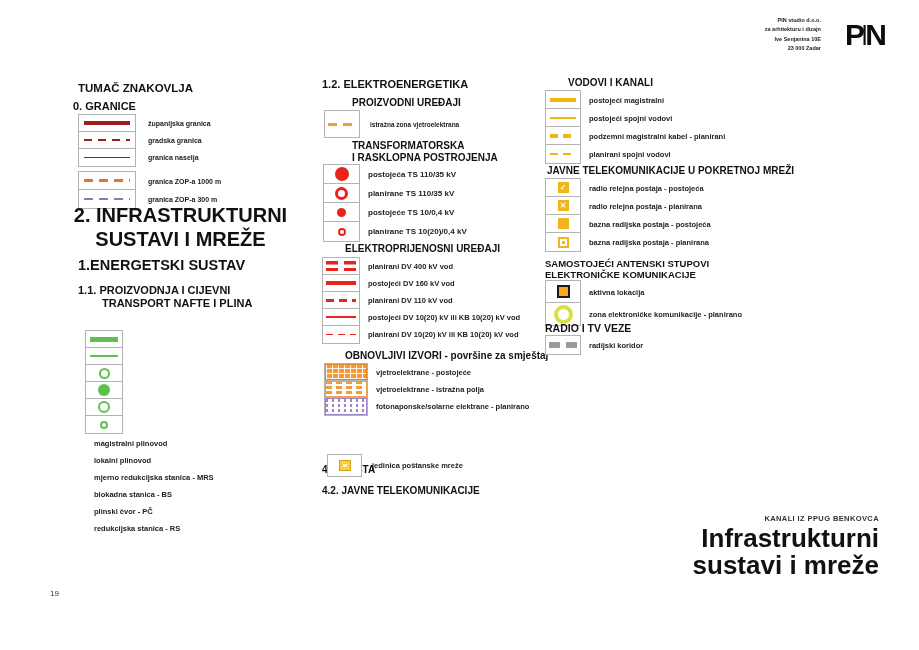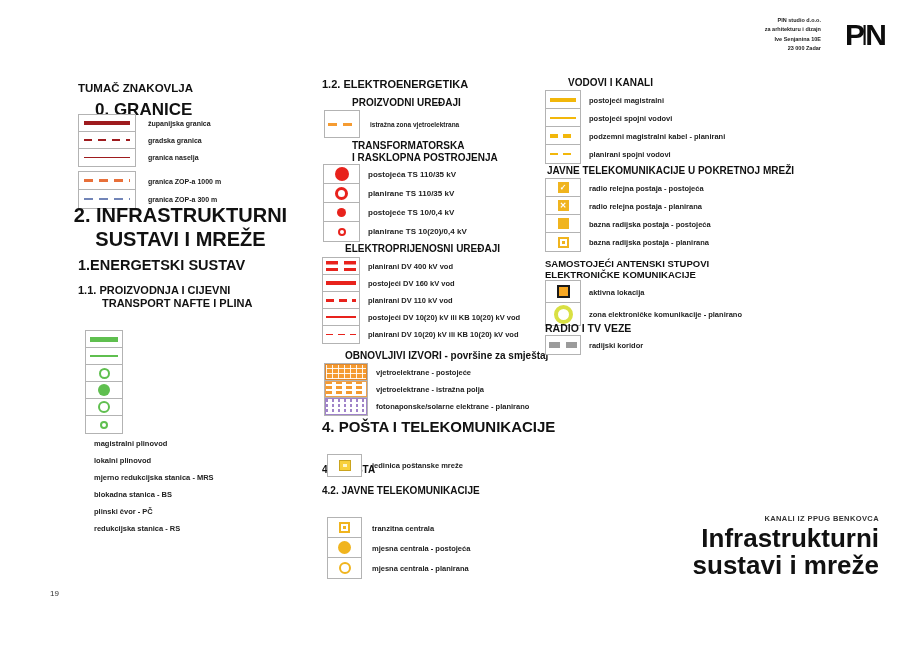--- a/index.html
+++ b/index.html
@@ -105,21 +105,21 @@
     <div class="addr">
       <div>PIN studio d.o.o.</div>
       <div>za arhitekturu i dizajn</div>
       <div>Ive Senjanina 10E</div>
       <div>23 000 Zadar</div>
     </div>
     <div class="logo-mark"><span>P</span><span class="li">I</span><span>N</span></div>
   </div>
 
   <div class="abs hd" style="top:82px;left:78px;font-size:11.5px;">TUMAČ ZNAKOVLJA</div>
-  <div class="abs hd" style="top:100px;left:95px;font-size:17px;">0. GRANICE</div>
+  <div class="abs hd" style="top:100px;left:73px;font-size:11px;">0. GRANICE</div>
 
   <div class="group rh17" style="top:114px;left:78px;">
     <div class="symcol" style="width:58px;">
       <div class="cell">
           <span class="sym s-zup"></span>
         </div>
       <div class="cell">
           <span class="sym s-grad"></span>
         </div>
       <div class="cell">
@@ -276,54 +276,35 @@
           <span class="pat p-solar"></span>
         </div>
     </div>
     <div class="labels" style="margin-left:8px;">
       <span class="lbl">vjetroelektrane - postojeće</span>
       <span class="lbl">vjetroelektrane - istražna polja</span>
       <span class="lbl">fotonaponske/solarne elektrane - planirano</span>
     </div>
   </div>
 
-  <div class="abs hd" style="top:418px;left:322px;font-size:15px;">4. POŠTA I TELEKOMUNIKACIJE</div>
   <div class="abs hd" style="top:464px;left:322px;font-size:10px;">4.1. POŠTA</div>
 
   <div class="group rh21" style="top:454px;left:327px;">
     <div class="symcol" style="width:35px;">
       <div class="cell">
           <span class="sym s-posta"></span>
         </div>
     </div>
     <div class="labels" style="margin-left:10px;">
       <span class="lbl">jedinica poštanske mreže</span>
     </div>
   </div>
 
   <div class="abs hd" style="top:485px;left:322px;font-size:10px;">4.2. JAVNE TELEKOMUNIKACIJE</div>
 
-  <div class="group rh20" style="top:517px;left:327px;">
-    <div class="symcol" style="width:35px;">
-      <div class="cell">
-          <span class="sym s-tranzit"></span>
-        </div>
-      <div class="cell">
-          <span class="sym s-mjesna-post"></span>
-        </div>
-      <div class="cell">
-          <span class="sym s-mjesna-plan"></span>
-        </div>
-    </div>
-    <div class="labels" style="margin-left:10px;">
-      <span class="lbl">tranzitna centrala</span>
-      <span class="lbl">mjesna centrala - postojeća</span>
-      <span class="lbl">mjesna centrala - planirana</span>
-    </div>
-  </div>
 
   <div class="abs hd" style="top:77px;left:568px;font-size:10px;">VODOVI I KANALI</div>
 
   <div class="group rh18" style="top:90px;left:545px;">
     <div class="symcol" style="width:36px;">
       <div class="cell">
           <span class="sym s-vod-mag"></span>
         </div>
       <div class="cell">
           <span class="sym s-vod-spoj"></span>

